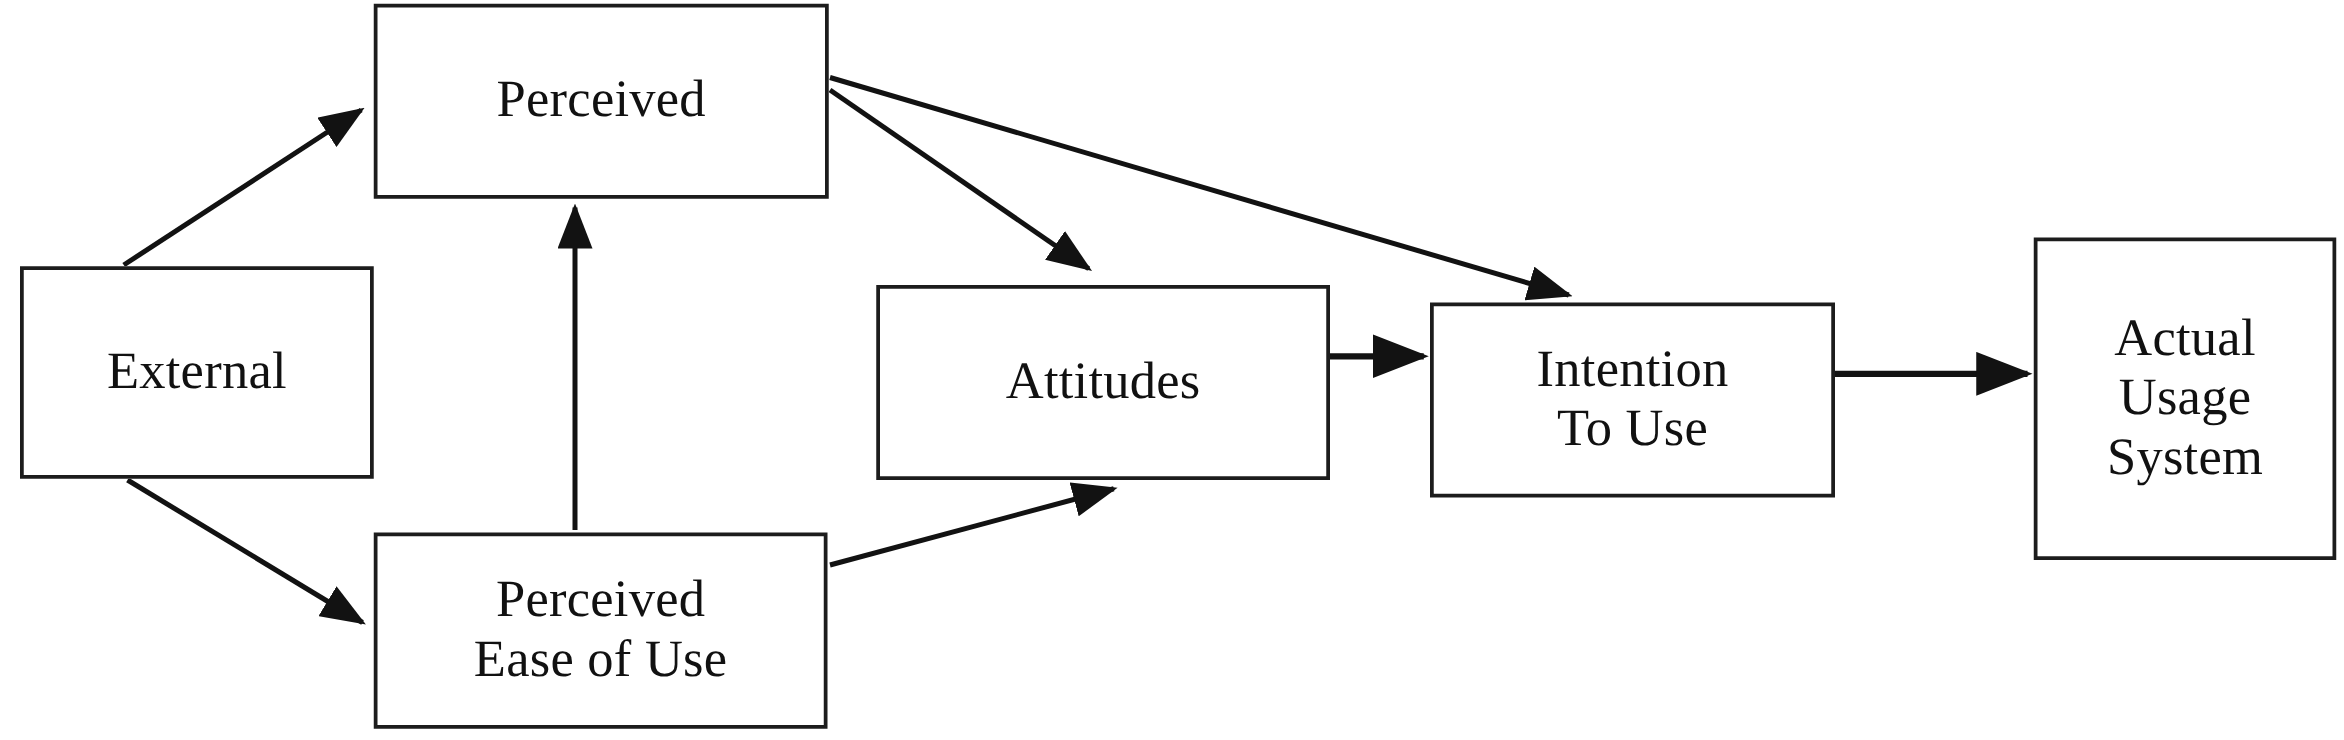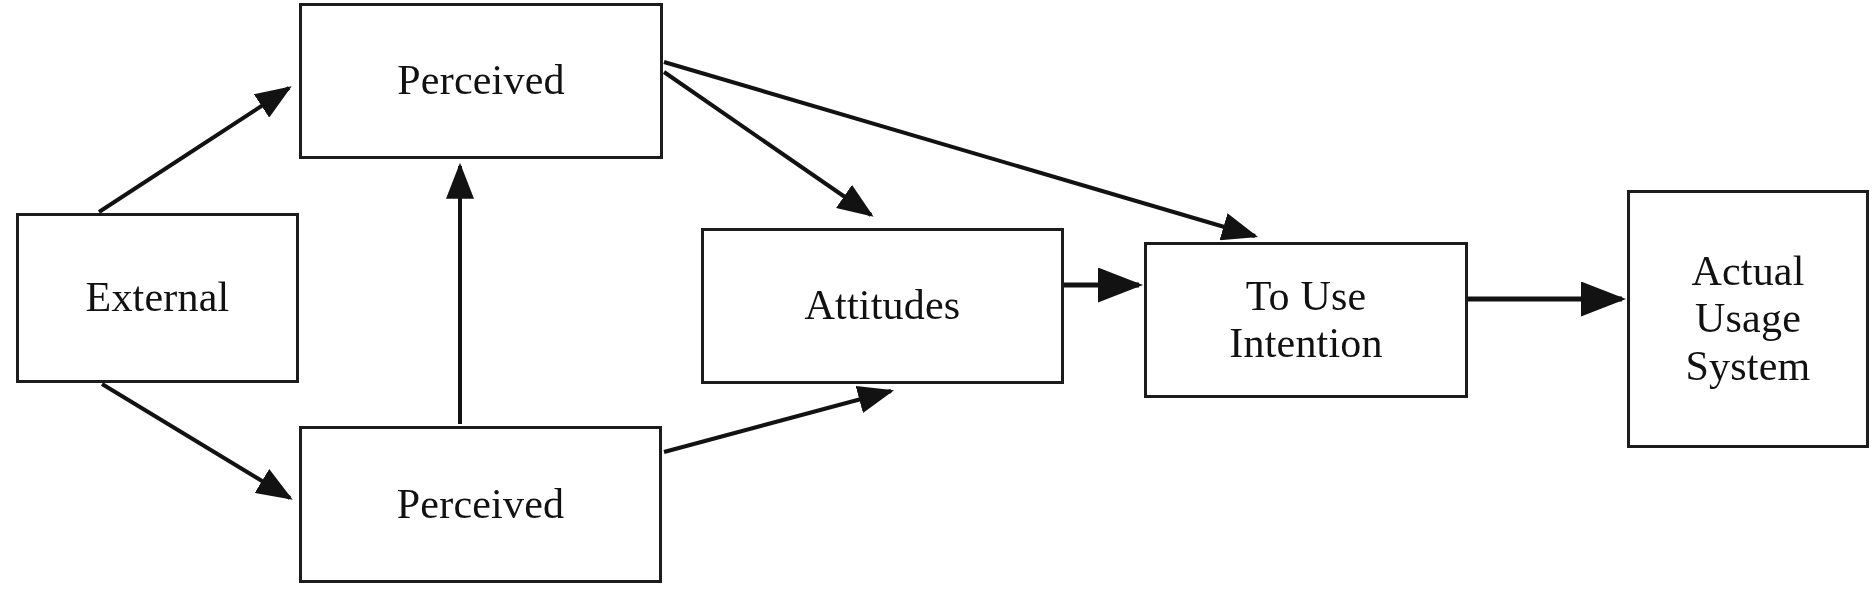--- a/index.html
+++ b/index.html
@@ -102,29 +102,30 @@
   <div class="node" id="node-external-variables">
     <span class="line">External</span>
   </div>
 
   <div class="node" id="node-perceived-usefulness">
     <span class="line">Perceived</span>
   </div>
 
   <div class="node" id="node-perceived-ease-of-use">
     <span class="line">Perceived</span>
+    <span class="line">Ease of Use</span>
   </div>
 
   <div class="node" id="node-attitudes-towards-use">
     <span class="line">Attitudes</span>
   </div>
 
   <div class="node" id="node-intention-to-use">
+    <span class="line">Intention</span>
     <span class="line">To Use</span>
-    <span class="line">Intention</span>
   </div>
 
   <div class="node" id="node-actual-system-usage">
     <span class="line">Actual</span>
     <span class="line">Usage</span>
     <span class="line">System</span>
   </div>
 
 </div>
 

